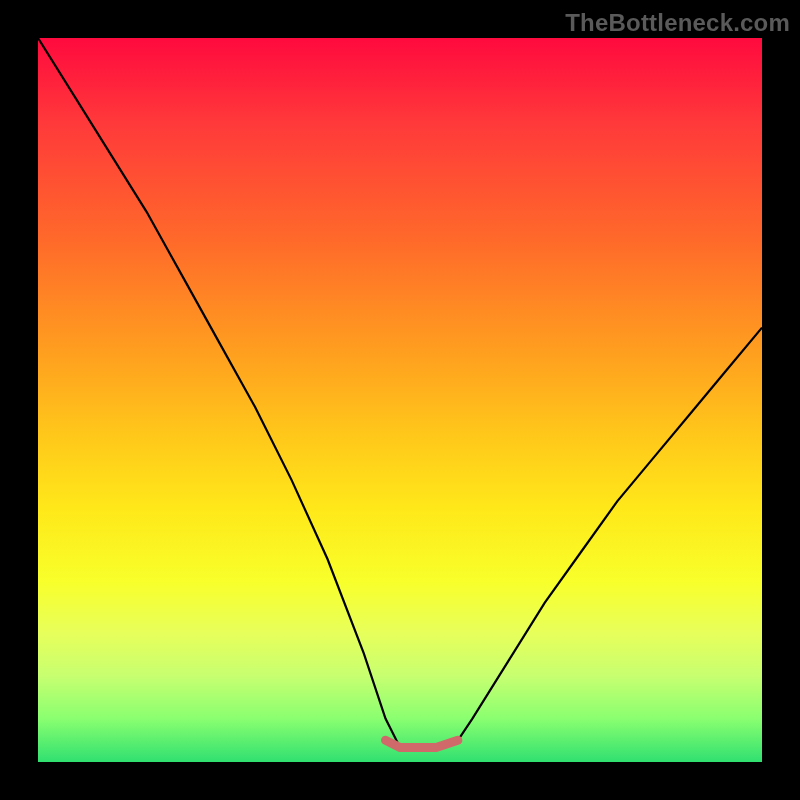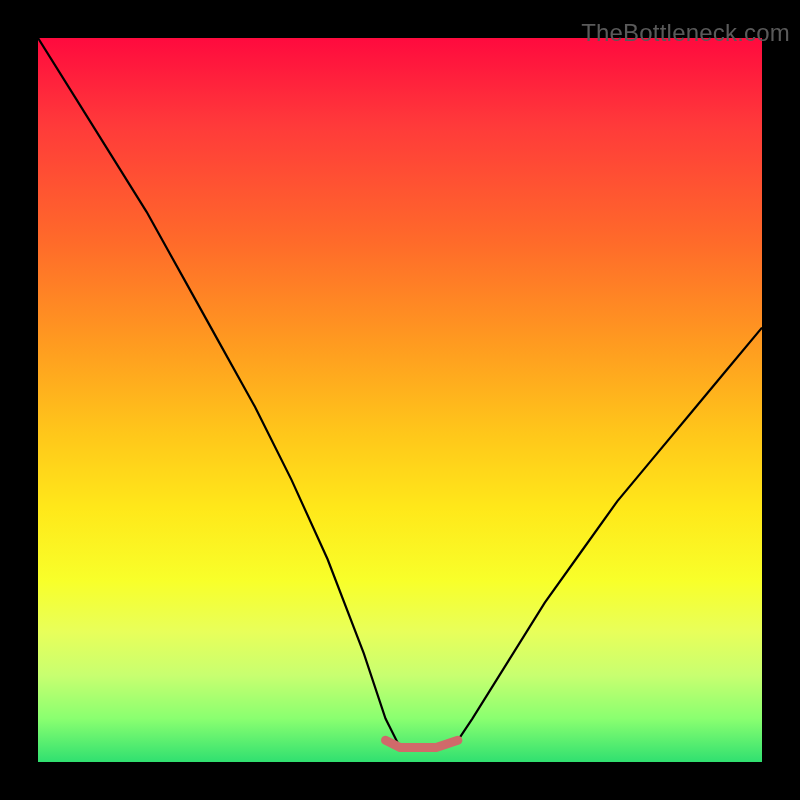--- a/index.html
+++ b/index.html
@@ -12,25 +12,25 @@
     font-family: Arial, Helvetica, sans-serif;
   }
   .frame {
     position: relative;
     width: 800px;
     height: 800px;
     background: #000;
   }
   .watermark {
     position: absolute;
-    top: 19px;
+    top: 9px;
     right: 10px;
     color: #5a5a5a;
     font-size: 24px;
-    font-weight: 400;
+    font-weight: 700;
     letter-spacing: 0.2px;
     z-index: 4;
   }
   .plot-area {
     position: absolute;
     left: 38px;
     top: 38px;
     width: 724px;
     height: 724px;
     

